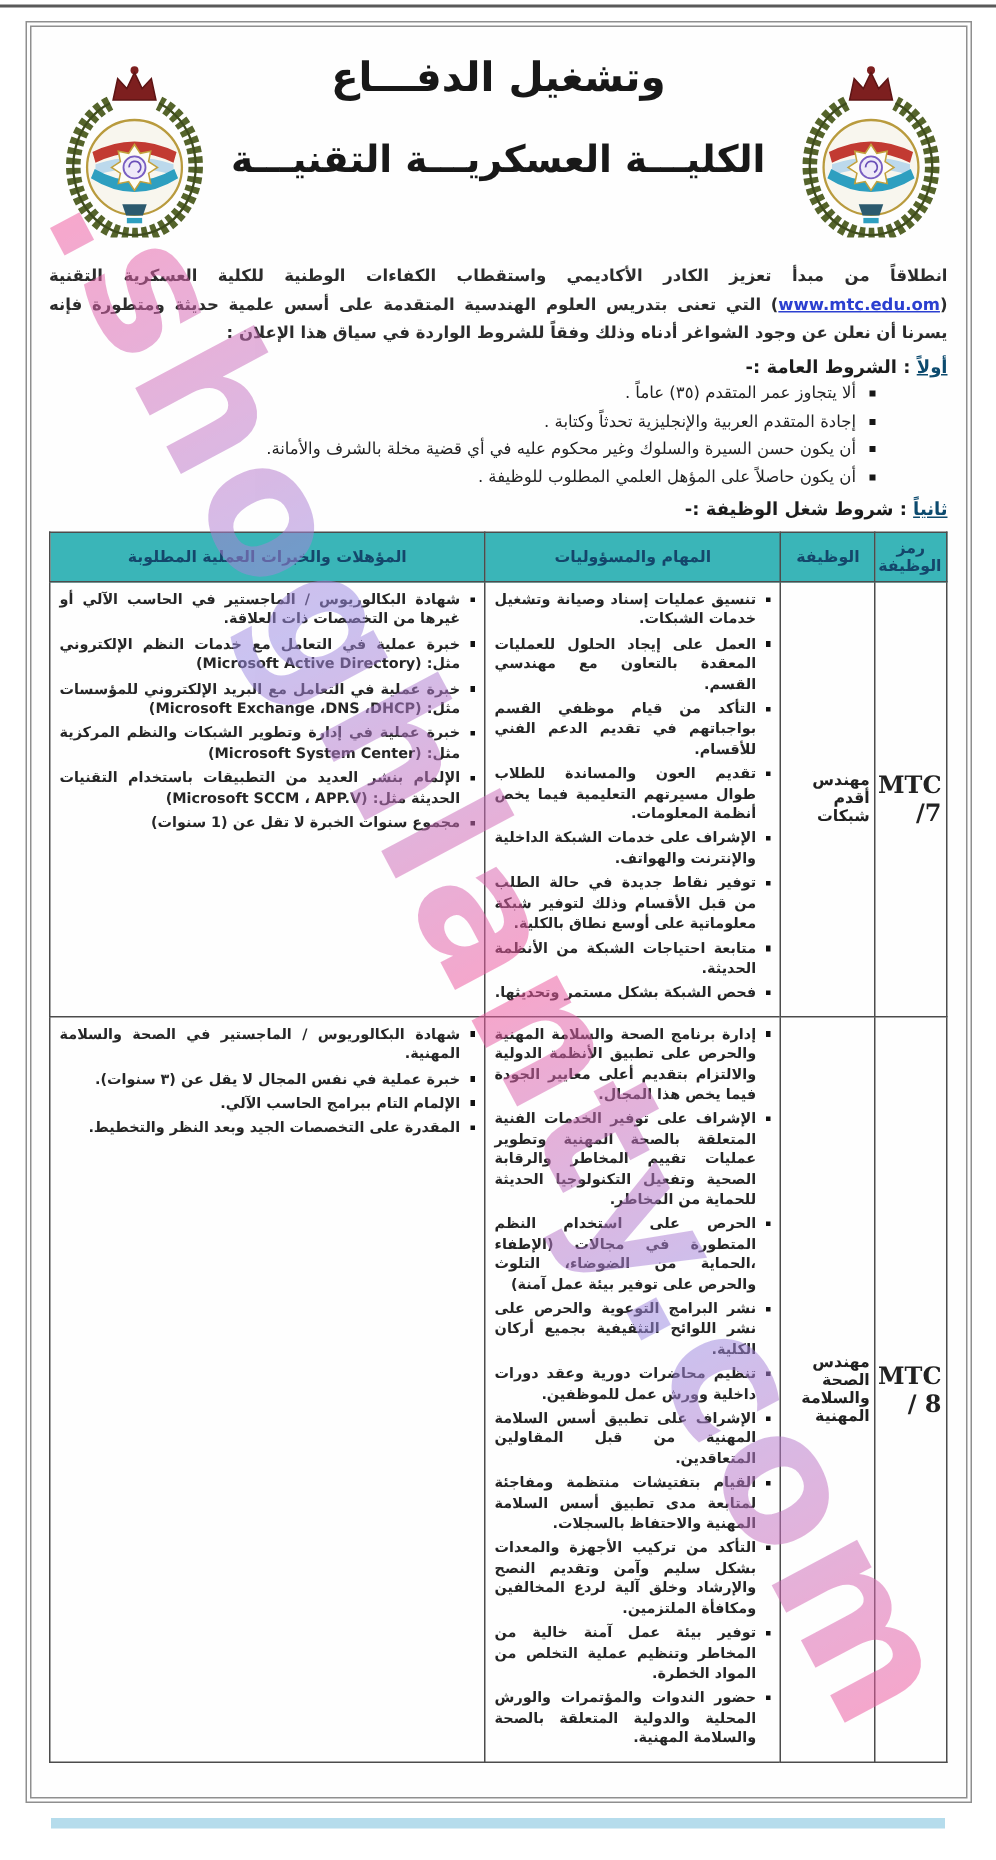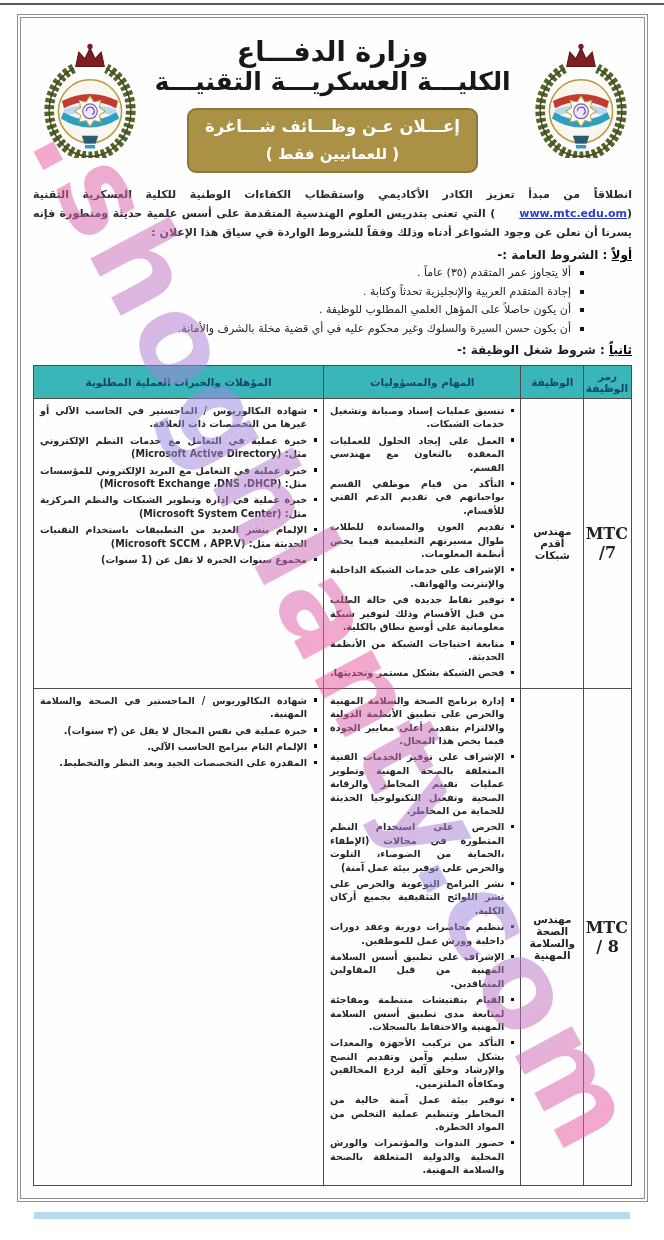--- a/index.html
+++ b/index.html
@@ -21,43 +21,43 @@
     font-size:118px; font-weight:bold; letter-spacing:4px; white-space:nowrap;
     background:linear-gradient(90deg,#f0569c 0%,#9a8ce4 28%,#f0569c 52%,#9a8ce4 74%,#f0569c 100%);
     -webkit-background-clip:text; background-clip:text; color:transparent;
     opacity:.52; pointer-events:none; z-index:5; }
 
   
   .hdr { display:flex; align-items:flex-start; margin-top:4px; }
   .emblem-box { width:108px; flex:0 0 108px; padding-top:6px; }
   .hdr-center { flex:1; text-align:center; }
   .t-ministry { font-size:27px; font-weight:bold; color:#181818; margin-top:6px; }
-  .t-college  { font-size:25px; font-weight:bold; color:#181818; margin-top:0; }
+  .t-college  { font-size:25px; font-weight:bold; color:#181818; margin-top:24px; }
   .banner { display:inline-block; background:#ab9146; border:2px solid #8c763a; border-radius:9px;
     padding:7px 16px 8px; margin-top:12px; min-width:212px; }
   .banner .b1 { font-size:16.5px; font-weight:bold; color:#fff; }
   .banner .b2 { font-size:15px; font-weight:bold; color:#fff; margin-top:9px; }
 
   
   .intro { margin-top:12px; font-size:11px; font-weight:600; line-height:19px; text-align:justify; color:#2c2c2c; }
-  a.ltr { direction:ltr; unicode-bidi:isolate; color:#2b3fd0; font-weight:bold; text-decoration:underline;padding-left:24px; }
+  a.ltr { direction:ltr; unicode-bidi:isolate; color:#2b3fd0; font-weight:bold; text-decoration:underline; }
   .sec-head { margin-top:6px; font-size:12px; font-weight:bold; color:#1c1c1c; }
-  .red-label { color:#000000; text-decoration:underline; }
+  .red-label { color:#0c4a6e; text-decoration:underline; }
   ul.sq { list-style:none; margin:3px 46px 2px 0; }
   ul.sq li { position:relative; padding-right:15px; font-size:11px; font-weight:400; line-height:16.5px; margin-bottom:2px; }
   ul.sq li::before { content:""; position:absolute; right:2px; top:6px; width:4px; height:4px; background:#161616; }
 
   
   table.jobs { width:100%; border-collapse:collapse; margin-top:8px; table-layout:fixed; }
   table.jobs th, table.jobs td { border:1px solid #4c4c4c; }
   table.jobs th { background:#3ab5b8; color:#14466b; font-size:10.5px; font-weight:bold;
     padding:4px 3px; text-align:center; }
   col.c-code { width:8%; } col.c-pos { width:10.5%; } col.c-tasks { width:33%; } col.c-qual { width:48.5%; }
   td.cell-list { vertical-align:top; padding:5px 6px; }
-  td.cell-mid { vertical-align:middle; text-align:center; font-size:10.5px; font-weight:600; padding:3px; }
+  td.cell-mid { vertical-align:middle; font-size:10.5px; font-weight:600; padding:3px; }
   td.code-cell { font-family:"DejaVu Serif","Liberation Serif",serif; font-size:16px; font-weight:600; }
   ul.cell { list-style:none; }
   ul.cell li { position:relative; padding-right:10px; font-size:9.6px; font-weight:600;
     line-height:13.4px; margin-bottom:3px; text-align:justify; color:#262626; }
   ul.cell li::before { content:""; position:absolute; right:0; top:4.5px; width:3.5px; height:3.5px; background:#111; }
   tr.r1 td { height:252px; }
   tr.r2 td { height:330px; }
 </style>
 </head>
 <body>
@@ -89,42 +89,38 @@
 
     <div class="watermark">www.shoghlanty.com</div>
 
     <div class="hdr">
       <div class="emblem-box">
         <svg viewBox="0 0 100 108" width="102" height="122">
             <use href="#emblem"></use>
           </svg>
       </div>
       <div class="hdr-center">
-        <div class="t-ministry">وزارة الدفـــاع</div>
+        <div class="t-ministry">وتشغيل الدفـــاع</div>
         <div class="t-college">الكليـــة العسكريـــة التقنيـــة</div>
-        <div class="banner">
-          <div class="b1">إعـــلان عـن وظـــائف شـــاغرة</div>
-          <div class="b2">( للعمانيين فقط )</div>
-        </div>
       </div>
       <div class="emblem-box">
         <svg viewBox="0 0 100 108" width="102" height="122">
             <use href="#emblem"></use>
           </svg>
       </div>
     </div>
 
     <p class="intro"><span>انطلاقاً من مبدأ تعزيز الكادر الأكاديمي واستقطاب الكفاءات الوطنية للكلية العسكرية التقنية (</span><a class="ltr" href="#">www.mtc.edu.om</a><span>) التي تعنى بتدريس العلوم الهندسية المتقدمة على أسس علمية حديثة ومتطورة فإنه يسرنا أن نعلن عن وجود الشواغر أدناه وذلك وفقاً للشروط الواردة في سياق هذا الإعلان :</span></p>
 
     <div class="sec-head"><span class="red-label">أولاً</span><span> : الشروط العامة :-</span></div>
     <ul class="sq">
       <li>ألا يتجاوز عمر المتقدم (٣٥) عاماً .</li>
       <li>إجادة المتقدم العربية والإنجليزية تحدثاً وكتابة .</li>
+      <li>أن يكون حسن السيرة والسلوك وغير محكوم عليه في أي قضية مخلة بالشرف والأمانة.</li>
       <li>أن يكون حاصلاً على المؤهل العلمي المطلوب للوظيفة .</li>
-      <li>أن يكون حسن السيرة والسلوك وغير محكوم عليه في أي قضية مخلة بالشرف والأمانة.</li>
     </ul>
 
     <div class="sec-head"><span class="red-label">ثانياً</span><span> : شروط شغل الوظيفة :-</span></div>
 
     <table class="jobs">
       <colgroup>
           <col class="c-code">
           <col class="c-pos">
           <col class="c-tasks">
           <col class="c-qual">

